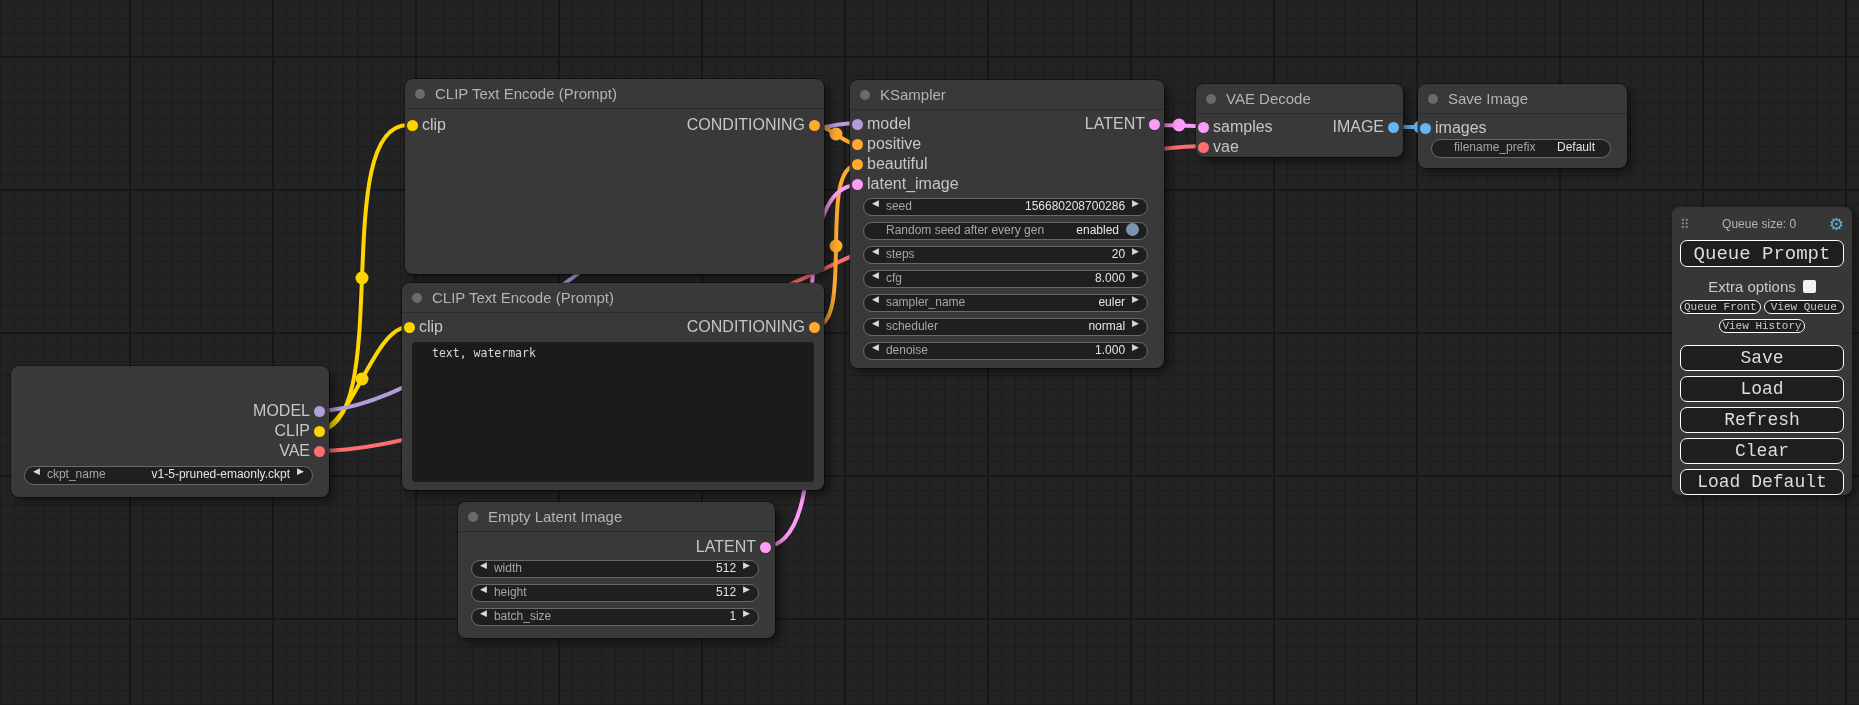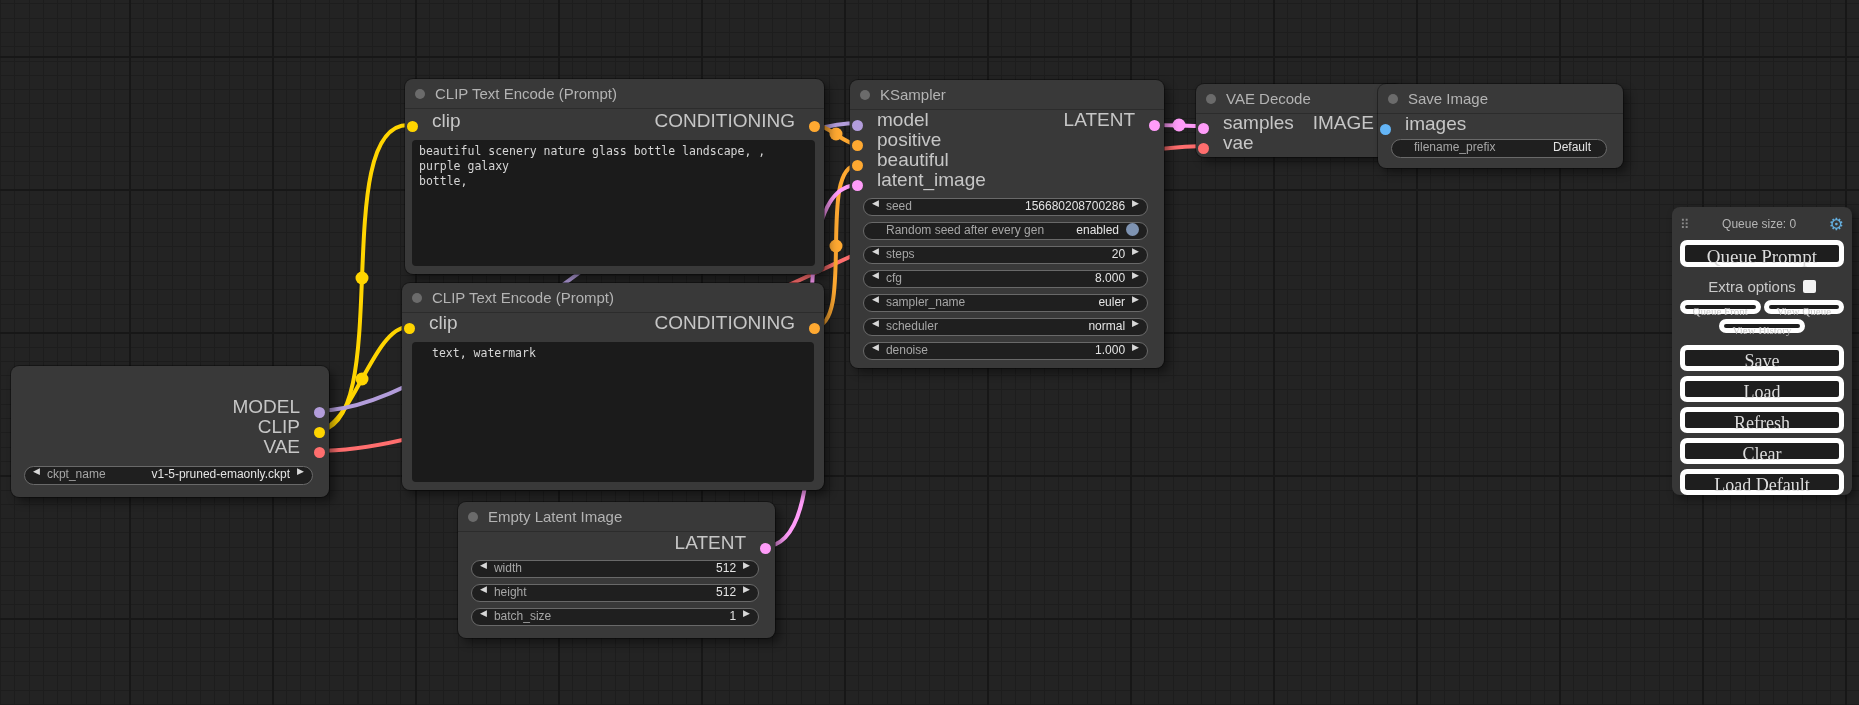--- a/index.html
+++ b/index.html
@@ -17,22 +17,22 @@
   svg.wires{position:absolute;left:0;top:0;z-index:1;}
   .node{
     position:absolute;z-index:2;background:#393939;border-radius:8px;
     box-shadow:0 0 0 1px rgba(0,0,0,.35),5px 5px 10px rgba(0,0,0,.45);
   }
   .node-header{
     height:29px;display:flex;align-items:center;gap:10px;padding-left:10px;
     border-bottom:1px solid #2c2c2c;color:#b3b3b3;font-size:15px;white-space:nowrap;
   }
   .node-dot{width:10px;height:10px;border-radius:50%;background:#6b6b6b;flex:0 0 auto;}
-  .slot{position:absolute;display:flex;align-items:flex-end;gap:14px;height:14px;
-        font-size:19px;color:#c6c6c6;white-space:nowrap;}
+  .slot{position:absolute;display:flex;align-items:center;gap:4px;height:14px;
+        font-size:16px;color:#c6c6c6;white-space:nowrap;}
   .slot.in{left:2px;}
   .slot.out{right:4px;flex-direction:row-reverse;}
   .port{width:11px;height:11px;border-radius:50%;background:#888;flex:0 0 auto;}
   .widget{
     position:absolute;left:13px;right:16px;height:18px;box-sizing:border-box;
     background:#1f1f1f;border:1px solid #696969;border-radius:10px;
     display:flex;align-items:flex-start;padding:0 8px;font-size:12px;white-space:nowrap;
   }
   .warrow{color:#d8d8d8;font-size:9px;line-height:1;}
   .wlabel{color:#a6a6a6;margin-left:7px;}
@@ -48,22 +48,22 @@
   .qpanel{
     position:absolute;left:1672px;top:207px;width:180px;height:288px;z-index:3;
     background:#373737;border-radius:8px;box-sizing:border-box;padding:8px;
     box-shadow:4px 4px 10px rgba(0,0,0,.45);
   }
   .qhead{display:flex;align-items:center;height:18px;}
   .drag-handle{color:#8a8a8a;font-size:13px;cursor:grab;}
   .qsize{flex:1;text-align:center;color:#b5b5b5;font-size:12px;}
   .gear{color:var(--gear,#64aede);font-size:17px;line-height:1;cursor:pointer;}
   .qbtn,.qbig,.qsmall{
-    background:#1e1e1e;border:5px solid #ffffff;color:#dcdcdc;
-    font-family:Liberation Serif, serif;display:block;cursor:pointer;
+    background:#1e1e1e;border:1px solid #ffffff;color:#dcdcdc;
+    font-family:Liberation Mono, monospace;display:block;cursor:pointer;
   }
   .qbig{margin-top:7px;width:100%;height:27px;font-size:19px;border-radius:7px;}
   .qextra{margin-top:11px;display:flex;justify-content:center;align-items:center;gap:7px;
           font-size:15px;color:#c9c9c9;}
   .qcheck{width:13px;height:13px;background:#f2f2f2;border-radius:2px;cursor:pointer;}
   .qrow{margin-top:5px;display:flex;gap:3px;}
   .qrow.center{justify-content:center;}
   .qsmall{flex:1;height:14px;font-size:11px;border-radius:8px;padding:0;color:#c9c9c9;}
   .qsmall.vh{flex:0 0 86px;}
   .qbtn{width:100%;height:26px;margin-top:5px;font-size:18px;border-radius:7px;}
@@ -126,22 +126,20 @@
       <span>CLIP Text Encode (Prompt)</span>
     </div>
     <div class="slot in" style="top:39px">
       <span class="port" style="background: rgb(255, 213, 0);"></span>
       <span>clip</span>
     </div>
     <div class="slot out" style="top:39px">
       <span class="port" style="background: rgb(255, 169, 49);"></span>
       <span>CONDITIONING</span>
     </div>
-    <div class="prompt" style="left:7px;top:61px;width:403px;height:126px;">beautiful scenery nature glass bottle landscape, , purple galaxy
-bottle,</div>
   </div>
 
   <div class="node" style="left:402px;top:283px;width:422px;height:207px;">
     <div class="node-header">
       <span class="node-dot"></span>
       <span>CLIP Text Encode (Prompt)</span>
     </div>
     <div class="slot in" style="top:37px">
       <span class="port" style="background: rgb(255, 213, 0);"></span>
       <span>clip</span>
@@ -262,21 +260,21 @@
     <div class="slot in" style="top:56px">
       <span class="port" style="background: rgb(255, 110, 110);"></span>
       <span>vae</span>
     </div>
     <div class="slot out" style="top:36px">
       <span class="port" style="background: rgb(100, 181, 246);"></span>
       <span>IMAGE</span>
     </div>
   </div>
 
-  <div class="node" style="left:1378px;top:84px;width:245px;height:84px;">
+  <div class="node" style="left:1418px;top:84px;width:209px;height:84px;">
     <div class="node-header">
       <span class="node-dot"></span>
       <span>Save Image</span>
     </div>
     <div class="slot in" style="top:37px">
       <span class="port" style="background: rgb(100, 181, 246);"></span>
       <span>images</span>
     </div>
     <div class="widget no-arrows" style="top:55px;height:19px;">
       <span class="wlabel">filename_prefix</span>

